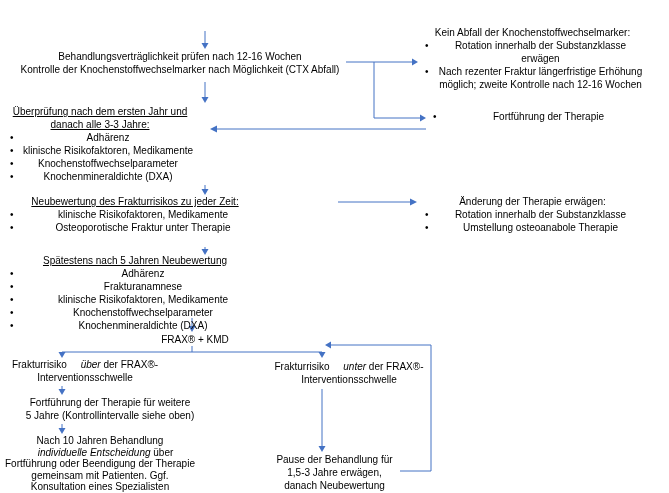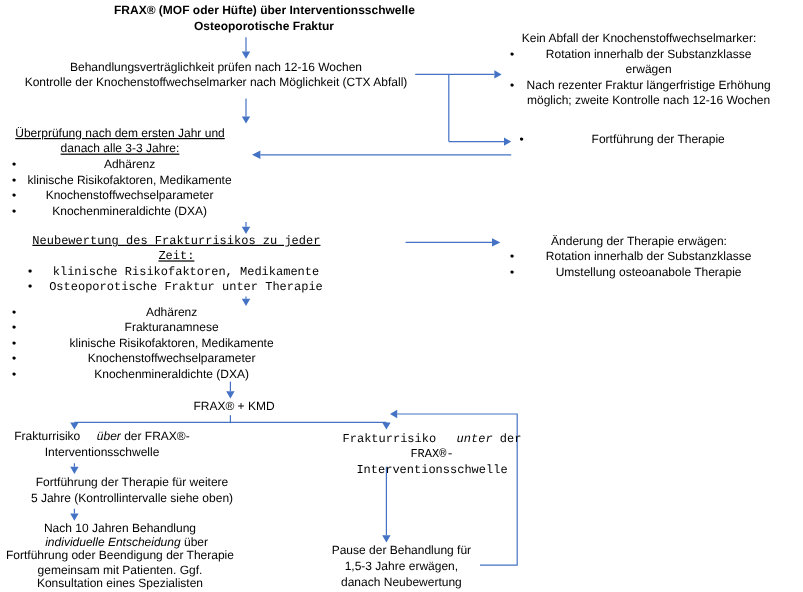--- a/index.html
+++ b/index.html
@@ -62,24 +62,20 @@
       <polygon points="188.5,326 195.5,326 192,332"></polygon>
       <polygon points="58.5,352 65.5,352 62,358"></polygon>
       <polygon points="318.5,352 325.5,352 322,358"></polygon>
       <polygon points="58.5,389 65.5,389 62,395"></polygon>
       <polygon points="58.5,428 65.5,428 62,434"></polygon>
       <polygon points="318.5,446 325.5,446 322,452"></polygon>
       <polygon points="331,341.5 331,348.5 325,345"></polygon>
     </g>
   </svg>
 
-  <div class="block title" style="left:95px; top:3px; width:250px;">
-    <div class="ln">FRAX® (MOF oder Hüfte) über Interventionsschwelle</div>
-    <div class="ln">Osteoporotische Fraktur</div>
-  </div>
 
   <div class="block" style="left:5px; top:50px; width:350px;">
     <div class="ln">Behandlungsverträglichkeit prüfen nach 12-16 Wochen</div>
     <div class="ln">Kontrolle der Knochenstoffwechselmarker nach Möglichkeit (CTX Abfall)</div>
   </div>
 
   <div class="block" style="left:420px; top:26px; width:225px;">
     <div class="hd">Kein Abfall der Knochenstoffwechselmarker:</div>
     <div class="li"><span>Rotation innerhalb der Substanzklasse erwägen</span></div>
     <div class="li"><span>Nach rezenter Fraktur längerfristige Erhöhung möglich; zweite Kontrolle nach 12-16 Wochen</span></div>
@@ -90,49 +86,50 @@
   </div>
 
   <div class="block" style="left:5px; top:105px; width:190px;">
     <div class="hd u">Überprüfung nach dem ersten Jahr und danach alle 3-3 Jahre:</div>
     <div class="li"><span>Adhärenz</span></div>
     <div class="li"><span>klinische Risikofaktoren, Medikamente</span></div>
     <div class="li"><span>Knochenstoffwechselparameter</span></div>
     <div class="li"><span>Knochenmineraldichte (DXA)</span></div>
   </div>
 
-  <div class="block" style="left:17px; top:195px; width:260px;font-family:Liberation Mono, monospace;">
+  <div class="block" style="left:5px; top:195px; width:260px;">
     <div class="hd u">Neubewertung des Frakturrisikos zu jeder Zeit:</div>
     <div class="li"><span>klinische Risikofaktoren, Medikamente</span></div>
     <div class="li"><span>Osteoporotische Fraktur unter Therapie</span></div>
   </div>
 
   <div class="block" style="left:420px; top:195px; width:225px;">
     <div class="hd">Änderung der Therapie erwägen:</div>
     <div class="li"><span>Rotation innerhalb der Substanzklasse</span></div>
     <div class="li"><span>Umstellung osteoanabole Therapie</span></div>
   </div>
 
   <div class="block" style="left:5px; top:254px; width:260px;">
+    <div class="hd u">Spätestens nach 5 Jahren Neubewertung</div>
     <div class="li"><span>Adhärenz</span></div>
     <div class="li"><span>Frakturanamnese</span></div>
     <div class="li"><span>klinische Risikofaktoren, Medikamente</span></div>
     <div class="li"><span>Knochenstoffwechselparameter</span></div>
     <div class="li"><span>Knochenmineraldichte (DXA)</span></div>
   </div>
 
   <div class="block center" style="left:140px; top:333px; width:110px;">
     <span>FRAX® + KMD</span>
   </div>
 
   <div class="block" style="left:5px; top:358px; width:160px;">
     <span>Frakturrisiko </span><em>über</em><span> der FRAX®-Interventionsschwelle</span>
   </div>
 
-  <div class="block" style="left:280px; top:360px; width:160px;font-family:Liberation Mono, monospace;">
+  <div class="block" style="left:269px; top:360px; width:160px;">
     <span>Frakturrisiko </span><em>unter</em><span> der FRAX®-Interventionsschwelle</span>
   </div>
 
   <div class="block" style="left:5px; top:396px; width:210px;">
     <div class="ln">Fortführung der Therapie für weitere</div>
     <div class="ln">5 Jahre (Kontrollintervalle siehe oben)</div>
   </div>
 
   <div class="block tight" style="left:5px; top:435px; width:190px;">
     <span>Nach 10 Jahren Behandlung </span><em>individuelle Entscheidung</em><span> über Fortführung oder Beendigung der Therapie gemeinsam mit Patienten. Ggf. Konsultation eines Spezialisten</span>

